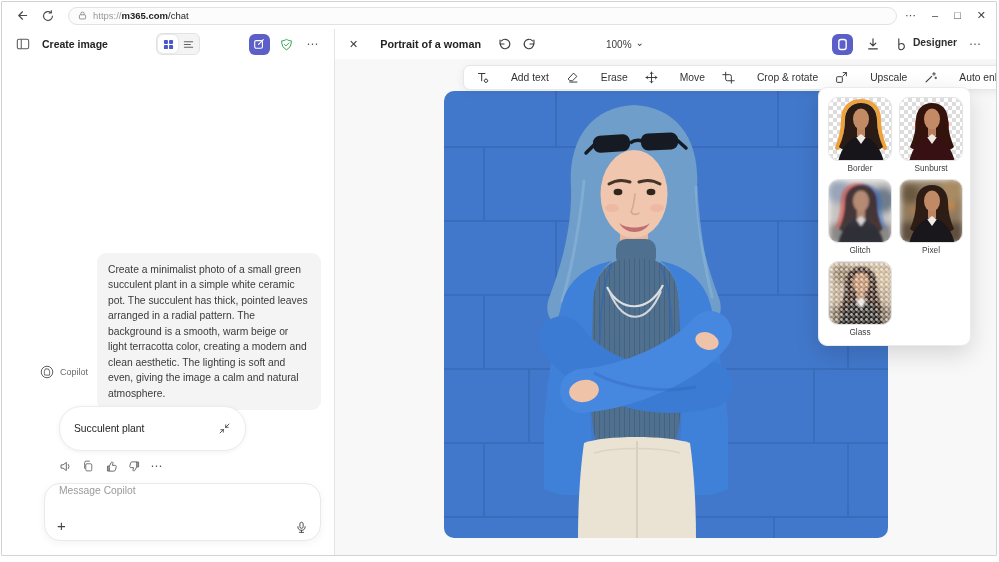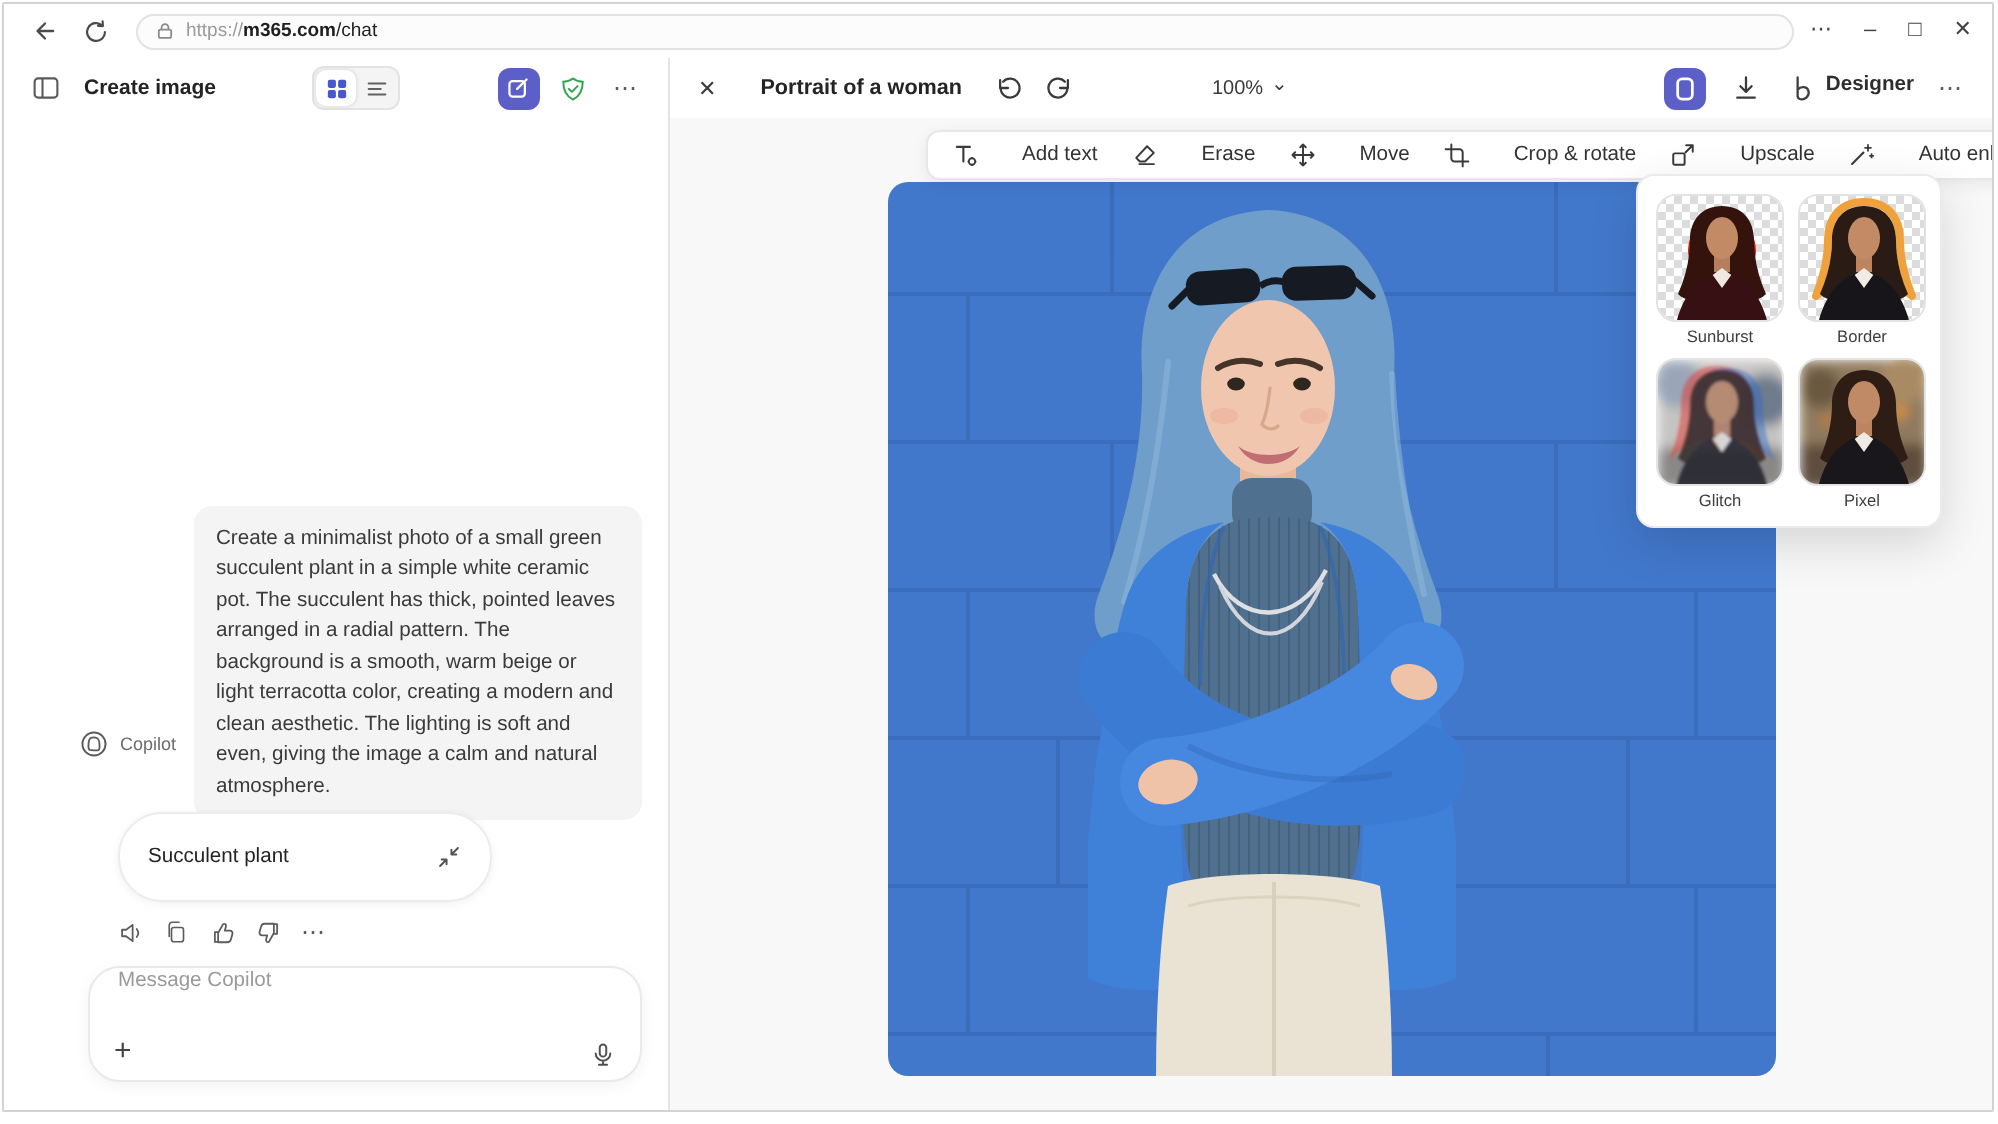--- a/index.html
+++ b/index.html
@@ -422,43 +422,43 @@
           <path d="M150 362 C170 356 216 356 236 362" stroke="#D8CFBC" stroke-width="1.5" fill="none" opacity="0.8"></path>
         </svg>
       </div>
 
       <div class="fx-popup">
         <div class="fx-grid">
           <div class="fx-cell">
             <span class="fx-thumb">
               <svg width="64" height="64" viewBox="0 0 64 64">
                 <rect width="64" height="64" fill="url(#checker)"></rect>
+                <use href="#p-sil" fill="none" stroke="#EFA13B" stroke-width="4" stroke-linejoin="round"></use>
+                <use href="#p-hair" fill="#2A1B14"></use>
+                  <use href="#p-neck" fill="#BD8460"></use>
+                <use href="#p-shirt" fill="#F0ECE5"></use>
+                  <use href="#p-blazer" fill="#17151A"></use>
+                <use href="#p-face" fill="#C28B65"></use>
+              </svg>
+            </span>
+            <div class="fx-label">Border</div>
+          </div>
+          <div class="fx-cell">
+            <span class="fx-thumb">
+              <svg width="64" height="64" viewBox="0 0 64 64">
+                <rect width="64" height="64" fill="url(#checker)"></rect>
                 <circle cx="32" cy="27" r="17" fill="url(#sun)"></circle>
                 <use href="#p-hair" fill="#34130C"></use>
                   <use href="#p-neck" fill="#B57E5C"></use>
                 <use href="#p-shirt" fill="#EFE9E2"></use>
                   <use href="#p-blazer" fill="#371014"></use>
                 <use href="#p-face" fill="#C28B65"></use>
               </svg>
             </span>
             <div class="fx-label">Sunburst</div>
-          </div>
-          <div class="fx-cell">
-            <span class="fx-thumb">
-              <svg width="64" height="64" viewBox="0 0 64 64">
-                <rect width="64" height="64" fill="url(#checker)"></rect>
-                <use href="#p-sil" fill="none" stroke="#EFA13B" stroke-width="4" stroke-linejoin="round"></use>
-                <use href="#p-hair" fill="#2A1B14"></use>
-                  <use href="#p-neck" fill="#BD8460"></use>
-                <use href="#p-shirt" fill="#F0ECE5"></use>
-                  <use href="#p-blazer" fill="#17151A"></use>
-                <use href="#p-face" fill="#C28B65"></use>
-              </svg>
-            </span>
-            <div class="fx-label">Border</div>
           </div>
           <div class="fx-cell">
             <span class="fx-thumb">
               <svg width="64" height="64" viewBox="0 0 64 64">
                 <g filter="url(#blur3)">
                   <rect width="64" height="64" fill="#C6C4C2"></rect>
                   <circle cx="10" cy="12" r="12" fill="#9AA6B8"></circle>
                     <circle cx="54" cy="20" r="13" fill="#6E7B8C"></circle>
                   <rect y="44" width="64" height="20" fill="#8A8886"></rect>
                 </g>
@@ -490,18 +490,40 @@
                 </g>
                 <use href="#p-hair" fill="#2E1D15"></use>
                   <use href="#p-neck" fill="#BD8460"></use>
                 <use href="#p-shirt" fill="#EFEAE3"></use>
                   <use href="#p-blazer" fill="#1A171C"></use>
                 <use href="#p-face" fill="#C08A66"></use>
               </svg>
             </span>
             <div class="fx-label">Pixel</div>
           </div>
+          <div class="fx-cell">
+            <span class="fx-thumb">
+              <svg width="64" height="64" viewBox="0 0 64 64">
+                <g filter="url(#blur3)">
+                  <rect width="64" height="64" fill="#B9A489"></rect>
+                  <circle cx="14" cy="12" r="10" fill="#8F7B5E"></circle>
+                    <circle cx="50" cy="16" r="11" fill="#CDB794"></circle>
+                  <rect y="44" width="64" height="20" fill="#7C6A54"></rect>
+                </g>
+                <g filter="url(#blur1)">
+                  <use href="#p-hair" fill="#3A281E"></use>
+                    <use href="#p-neck" fill="#B5886A"></use>
+                  <use href="#p-shirt" fill="#EDE8E0"></use>
+                    <use href="#p-blazer" fill="#2A2524"></use>
+                  <use href="#p-face" fill="#BE8D68"></use>
+                </g>
+                <rect width="64" height="64" fill="url(#dots)" opacity="0.75"></rect>
+                <rect width="64" height="64" fill="url(#dots)" opacity="0.4" transform="translate(2 2)"></rect>
+              </svg>
+            </span>
+            <div class="fx-label">Glass</div>
+          </div>
         </div>
       </div>
 
     </div>
   </div>
 </div>
 
 </body></html>

